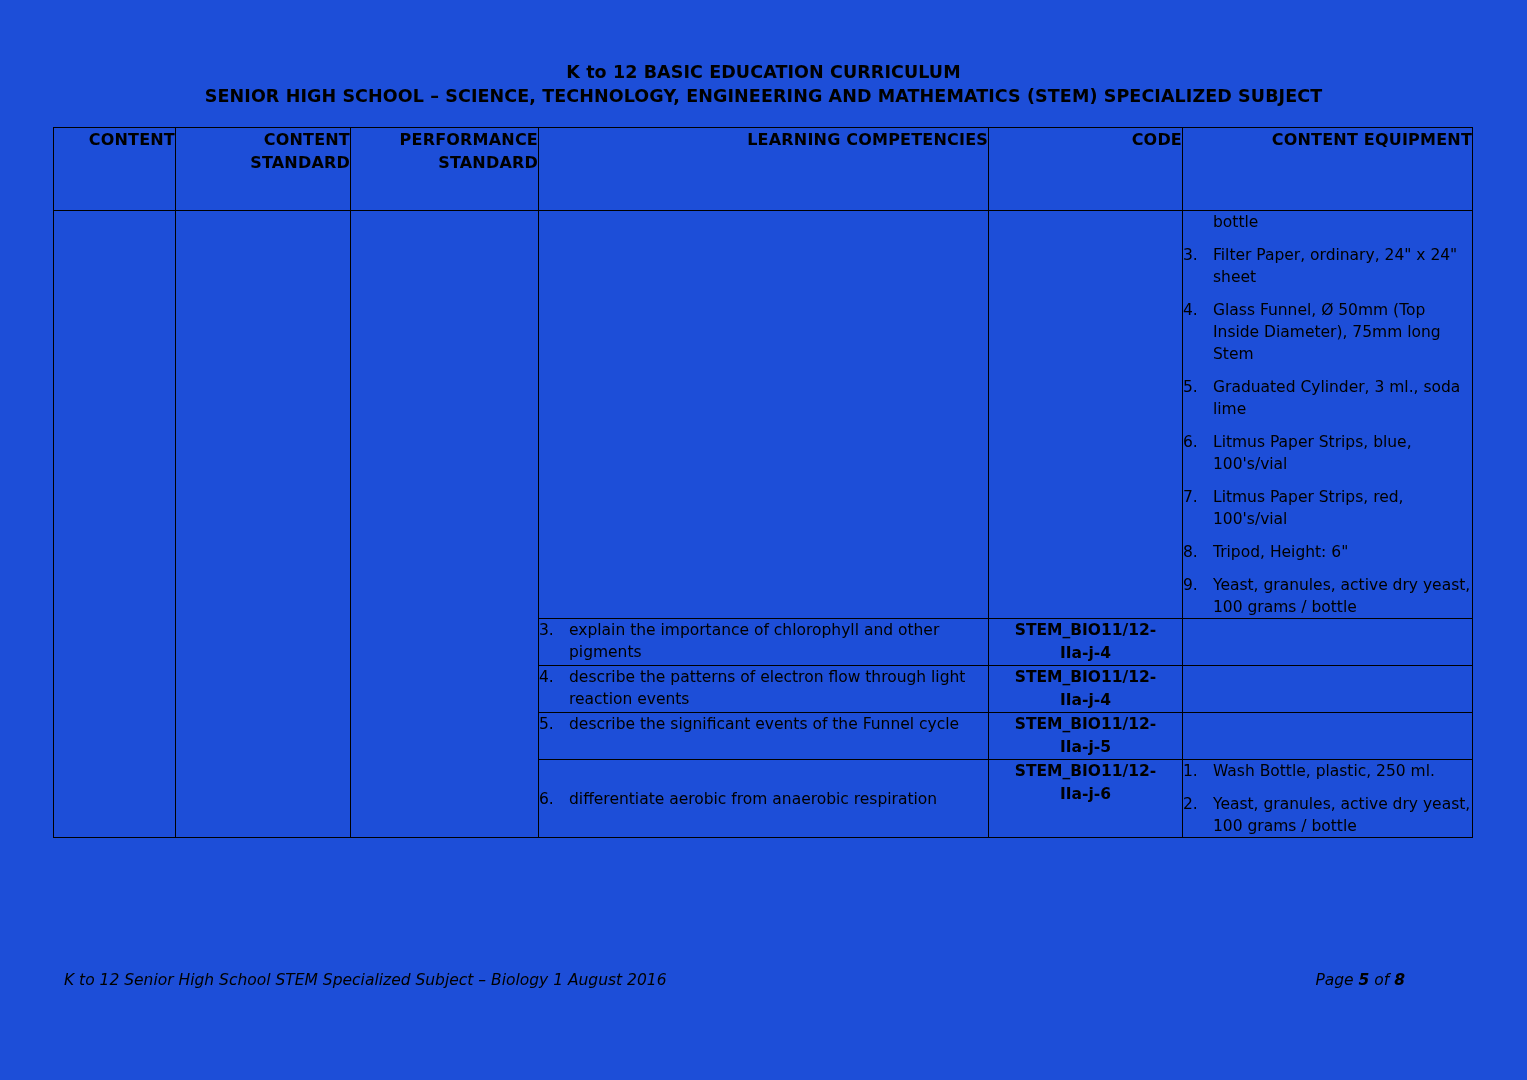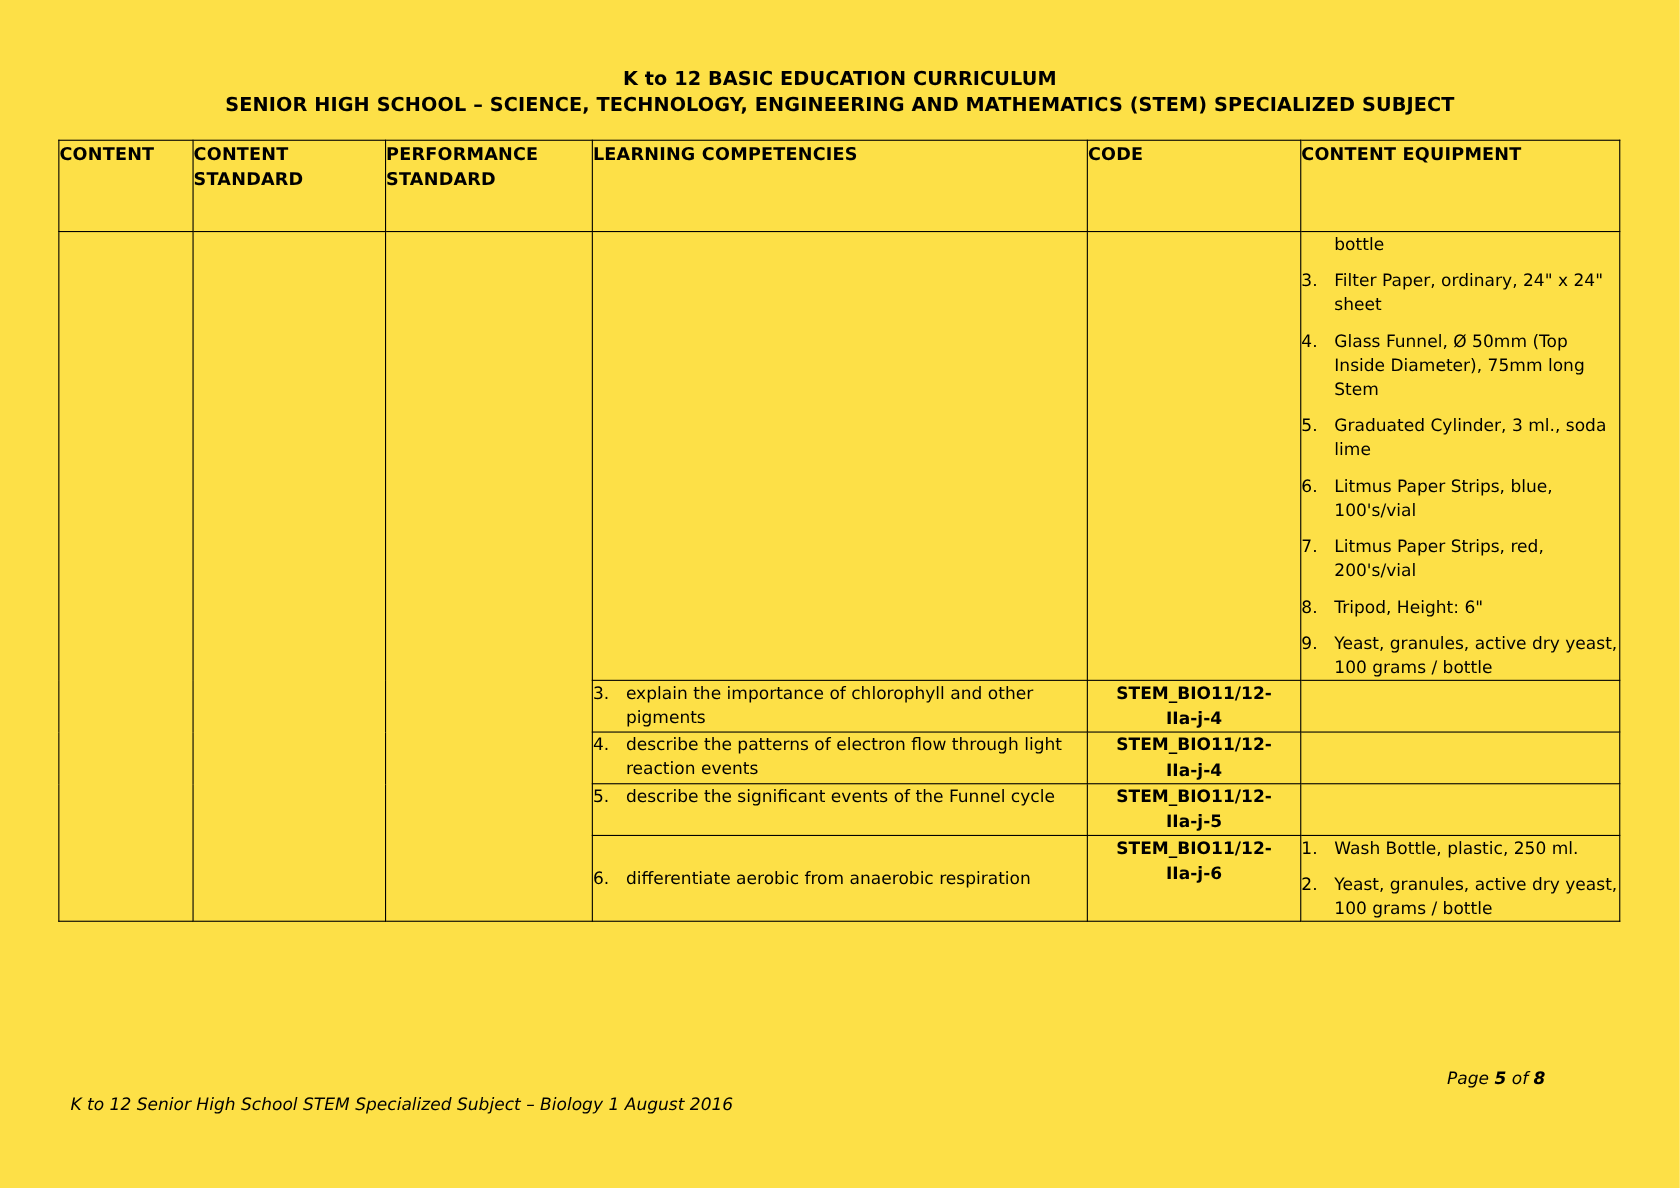--- a/index.html
+++ b/index.html
@@ -14,21 +14,21 @@
     color: #000000;
     position: relative;
     overflow: hidden;
   }
 
   .page {
     position: absolute;
     left: 0; top: 0;
     width: 1527px;
     height: 1080px;
-    background: #fde047;
+    background: #1d4ed8;
   }
 
   
   .doc-header {
     position: absolute;
     left: 0;
     top: 60px;
     width: 1527px;
     text-align: center;
   }
@@ -56,21 +56,21 @@
   }
   .curriculum-table td,
   .curriculum-table th {
     border: 1.6px solid #000000;
     vertical-align: top;
     padding: 0;
   }
 
   
   .hdr-cell {
-    text-align: left;
+    text-align: right;
     vertical-align: middle;
     font-size: 16px;
     font-weight: bold;
     height: 82px;
     line-height: 23px;
     letter-spacing: 0.2px;
   }
 
   
   .col-content        { width: 122px; }
@@ -145,21 +145,20 @@
   }
   .footer-left {
     position: absolute;
     left: 64px;
     top: 0;
     font-size: 15.5px;
     line-height: 24px;
   }
   .footer-left .ital {
     font-style: italic;
-    margin-top: 24px;
   }
   .footer-right {
     position: absolute;
     right: 122px;
     top: 3px;
     font-size: 15.5px;
     font-style: italic;
   }
   .footer-right b { font-weight: bold; }
 </style>
@@ -222,21 +221,21 @@
               <div class="equip-item">
                 <span class="equip-num">5.</span>
                 <span class="equip-text">Graduated Cylinder, 3 ml., soda lime</span>
               </div>
               <div class="equip-item">
                 <span class="equip-num">6.</span>
                 <span class="equip-text">Litmus Paper Strips, blue, 100's/vial</span>
               </div>
               <div class="equip-item">
                 <span class="equip-num">7.</span>
-                <span class="equip-text">Litmus Paper Strips, red, 200's/vial</span>
+                <span class="equip-text">Litmus Paper Strips, red, 100's/vial</span>
               </div>
               <div class="equip-item">
                 <span class="equip-num">8.</span>
                 <span class="equip-text">Tripod, Height: 6"</span>
               </div>
               <div class="equip-item">
                 <span class="equip-num">9.</span>
                 <span class="equip-text">Yeast, granules, active dry yeast, 100 grams / bottle</span>
               </div>
             </div>

